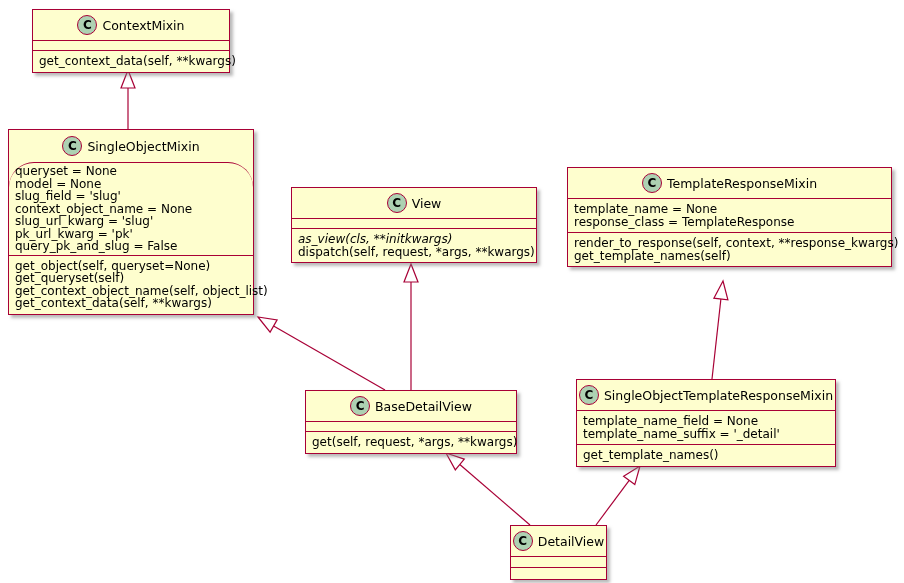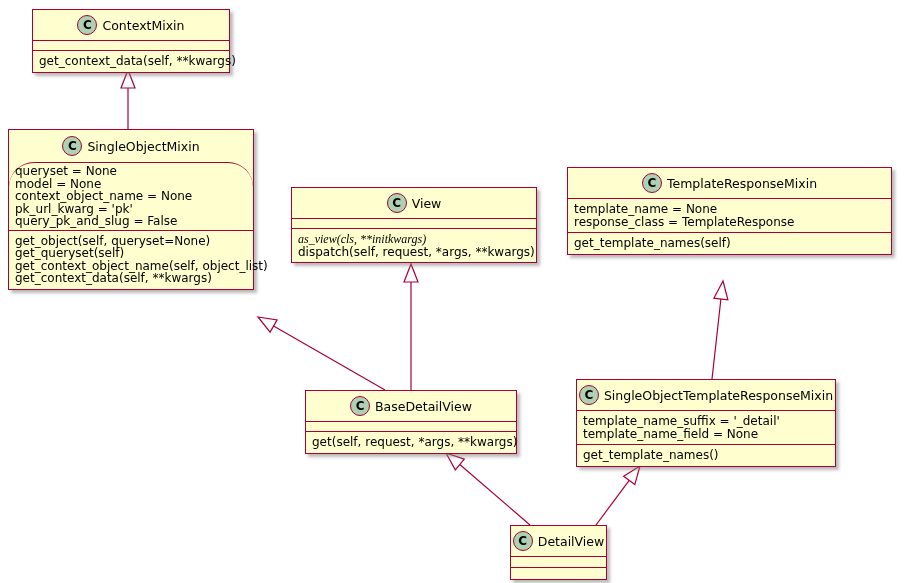--- a/index.html
+++ b/index.html
@@ -23,21 +23,21 @@
     background:#ADD1B2;border:1px solid #A80036;
     display:flex;align-items:center;justify-content:center;
     font-weight:bold;font-size:12px;line-height:1;color:#000;
   }
   .comp{border-top:1px solid #A80036;padding:4px 6px;}
   .comp.tight{padding:2px 6px;border-radius:25px;}
   .comp.blank{height:9px;padding:0;}
   .comp.blank.b1{height:10px;}
   .comp.blank.b2{height:11px;}
   .line{font-size:12px;line-height:12.5px;white-space:nowrap;}
-  .line.em{font-style:italic;font-family:Liberation Serif, serif;}
+  .line.em{font-style:italic;}
 </style>
 </head>
 <body>
 
 <div id="canvas">
 
   <svg id="edges" viewBox="0 0 904 583" xmlns="http://www.w3.org/2000/svg">
 
     <g stroke="#A80036" stroke-width="1.2" fill="none">
       <line x1="128" y1="88" x2="128" y2="129"></line>
@@ -82,21 +82,23 @@
   </div>
 
   <div class="uml-class" style="left:8px;top:129px;width:246px;">
     <div class="title tall">
       <span class="badge">C</span>
       <span>SingleObjectMixin</span>
     </div>
     <div class="comp tight">
       <div class="line">queryset = None</div>
       <div class="line">model = None</div>
+      <div class="line">slug_field = 'slug'</div>
       <div class="line">context_object_name = None</div>
+      <div class="line">slug_url_kwarg = 'slug'</div>
       <div class="line">pk_url_kwarg = 'pk'</div>
       <div class="line">query_pk_and_slug = False</div>
     </div>
     <div class="comp">
       <div class="line">get_object(self, queryset=None)</div>
       <div class="line">get_queryset(self)</div>
       <div class="line">get_context_object_name(self, object_list)</div>
       <div class="line">get_context_data(self, **kwargs)</div>
     </div>
   </div>
@@ -116,32 +118,33 @@
   <div class="uml-class" style="left:567px;top:167px;width:325px;">
     <div class="title">
       <span class="badge">C</span>
       <span>TemplateResponseMixin</span>
     </div>
     <div class="comp">
       <div class="line">template_name = None</div>
       <div class="line">response_class = TemplateResponse</div>
     </div>
     <div class="comp">
+      <div class="line">render_to_response(self, context, **response_kwargs)</div>
       <div class="line">get_template_names(self)</div>
     </div>
   </div>
 
   <div class="uml-class" style="left:576px;top:379px;width:260px;">
     <div class="title">
       <span class="badge">C</span>
       <span>SingleObjectTemplateResponseMixin</span>
     </div>
     <div class="comp">
+      <div class="line">template_name_field = None</div>
       <div class="line">template_name_suffix = '_detail'</div>
-      <div class="line">template_name_field = None</div>
     </div>
     <div class="comp">
       <div class="line">get_template_names()</div>
     </div>
   </div>
 
   <div class="uml-class" style="left:305px;top:390px;width:212px;">
     <div class="title">
       <span class="badge">C</span>
       <span>BaseDetailView</span>

